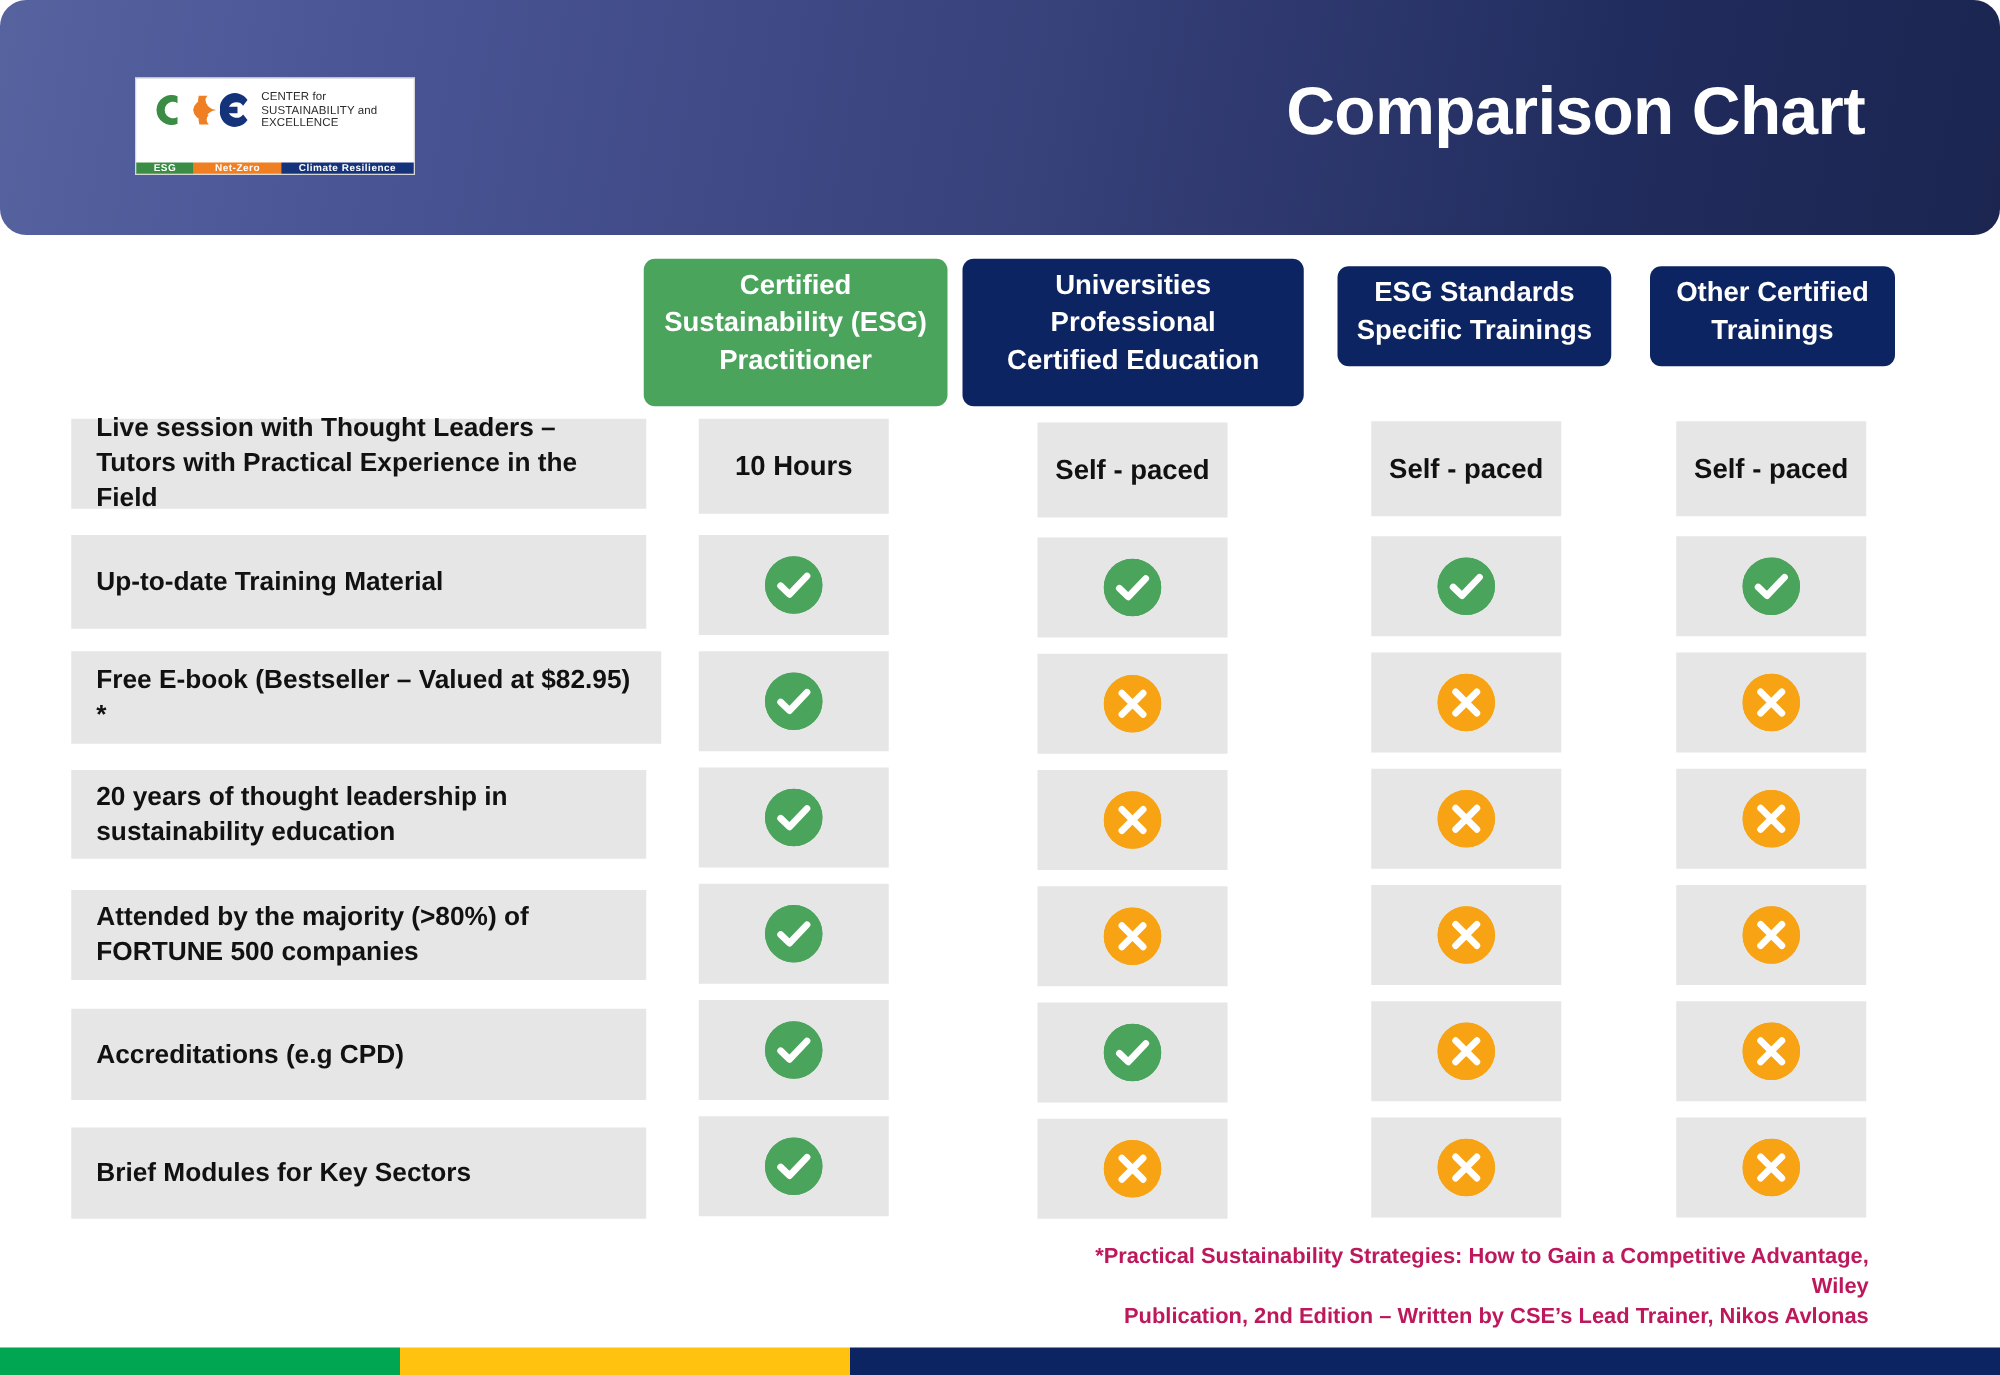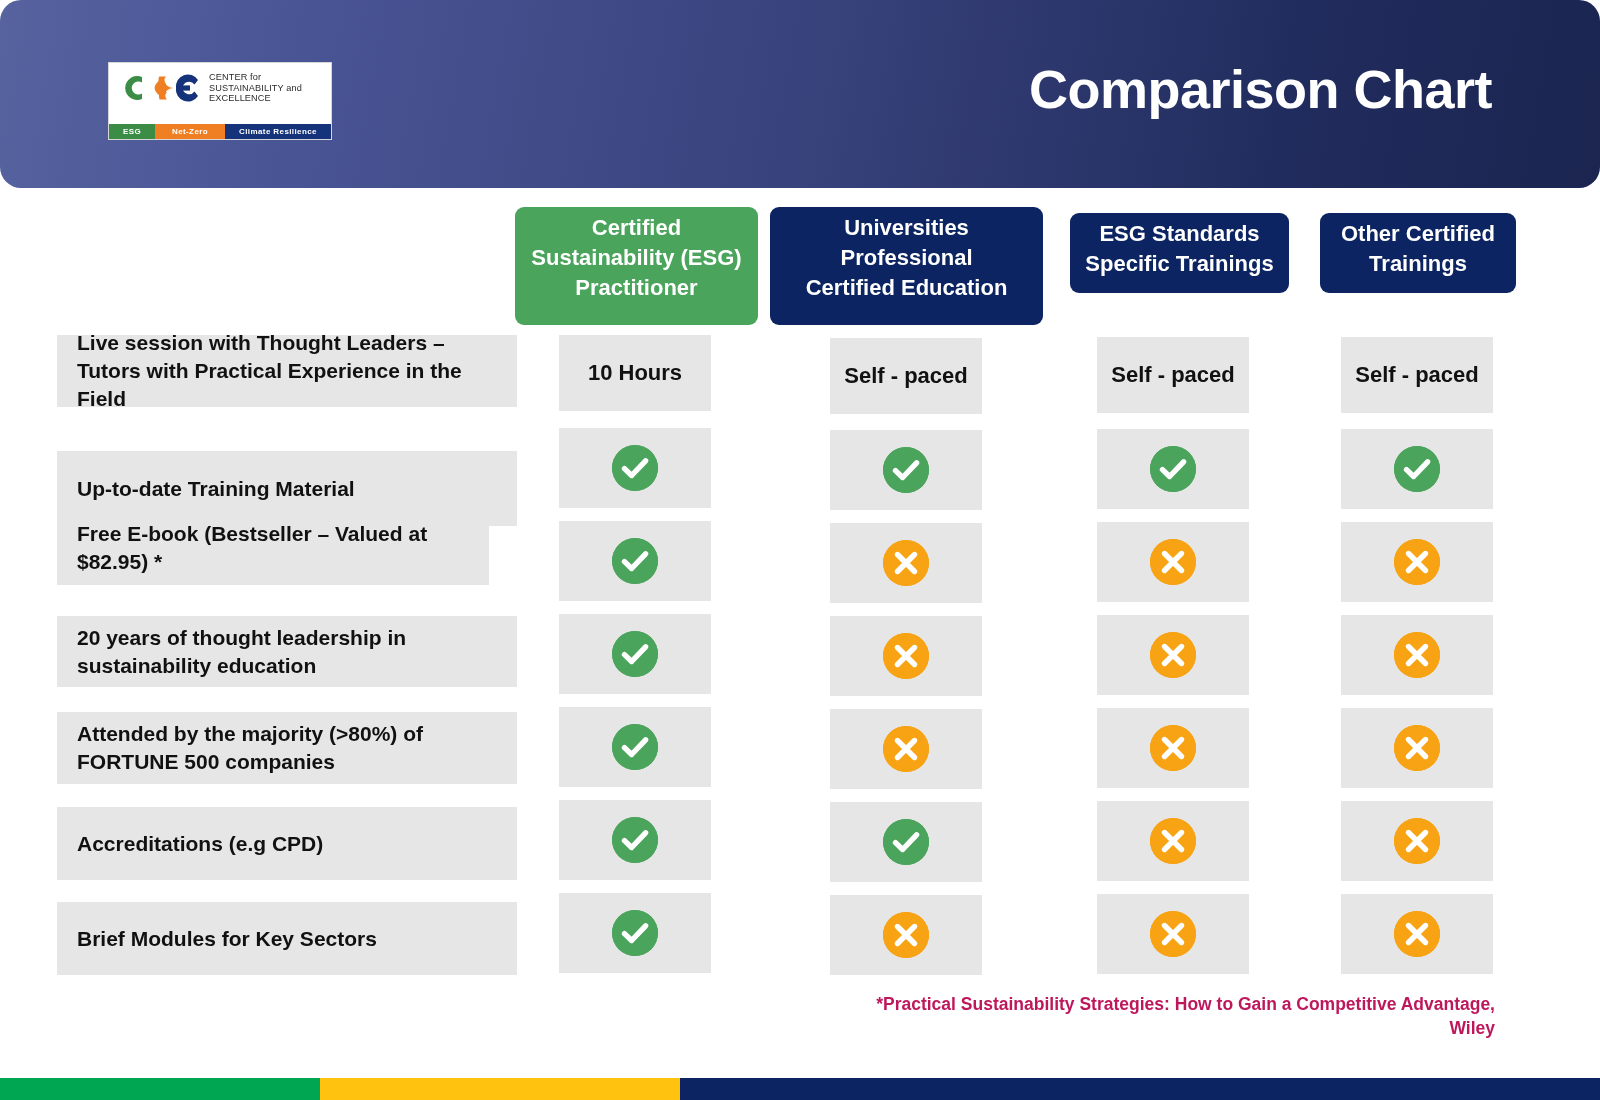--- a/index.html
+++ b/index.html
@@ -29,21 +29,21 @@
     width: 224px; height: 78px; background: #ffffff;
     border: 1px solid #d6d6d6;
     display: flex; flex-direction: column; justify-content: space-between;
   }
   .logo-main { display: flex; align-items: center; padding: 7px 0 0 9px; gap: 7px; }
   .logo-mark { position: relative; width: 84px; height: 36px; flex: 0 0 84px; }
   .logo-words {
     font-size: 9.2px; line-height: 10.6px; color: #2c2c2c;
     font-weight: 500; letter-spacing: 0.1px; white-space: nowrap;
   }
-  .logo-strip { display: flex; height: 15px; width: 100%; }
+  .logo-strip { display: flex; height: 28px; width: 100%; align-items: flex-end; }
   .logo-strip span {
     display: flex; align-items: center; justify-content: center;
     color: #ffffff; font-size: 8px; font-weight: bold; letter-spacing: 0.4px;
   }
   .strip-esg   { background: #3b8c45; flex: 0 0 46px; }
   .strip-nz    { background: #ef7f22; flex: 0 0 70px; }
   .strip-cr    { background: #14337a; flex: 1 1 auto; }
 
   
   .board { position: absolute; left: 0; top: 188px; width: 1600px; height: 872px; }
@@ -138,24 +138,24 @@
         </div>
         <div class="col-head ch-navy" style="left: 1320px; top: 25px; width: 196px; height: 80px; font-size: 22px; line-height: 30px;">
           <div style="white-space: pre-line;">Other Certified
 Trainings</div>
         </div>
       </div>
     <div id="labels">
         <div class="row-label" style="left: 57px; top: 147px; width: 460px; height: 72px; justify-content: flex-end;">
           <span>Live session with Thought Leaders – Tutors with Practical Experience in the Field</span>
         </div>
-        <div class="row-label" style="left: 57px; top: 240px; width: 460px; height: 75px; margin-top: 23px;">
+        <div class="row-label" style="left: 57px; top: 240px; width: 460px; height: 75px;">
           <span>Up-to-date Training Material</span>
         </div>
-        <div class="row-label" style="left: 57px; top: 323px; width: 432px; height: 74px;">
+        <div class="row-label" style="left: 57px; top: 333px; width: 472px; height: 74px;">
           <span>Free E-book (Bestseller – Valued at $82.95) *</span>
         </div>
         <div class="row-label" style="left: 57px; top: 428px; width: 460px; height: 71px;">
           <span>20 years of thought leadership in sustainability education</span>
         </div>
         <div class="row-label" style="left: 57px; top: 524px; width: 460px; height: 72px;">
           <span>Attended by the majority (&gt;80%) of FORTUNE 500 companies</span>
         </div>
         <div class="row-label" style="left: 57px; top: 619px; width: 460px; height: 73px;">
           <span>Accreditations (e.g CPD)</span>
@@ -367,20 +367,21 @@
     <circle cx="23" cy="23" r="23" fill="#f7a313"></circle>
     <path d="M14.5 14.5 L31.5 31.5 M31.5 14.5 L14.5 31.5" stroke="#ffffff" stroke-width="5.4" stroke-linecap="round" fill="none"></path>
             </svg>
           </span>
         </div>
       </div>
   </div>
 
   <div class="footnote">
       <div>*Practical Sustainability Strategies: How to Gain a Competitive Advantage, Wiley</div>
+      <div>Publication, 2nd Edition – Written by CSE’s Lead Trainer, Nikos Avlonas</div>
     </div>
 
   <div class="footbar">
     <div class="fb-green"></div>
     <div class="fb-yellow"></div>
     <div class="fb-navy"></div>
   </div>
 </div>
 
 </body></html>

